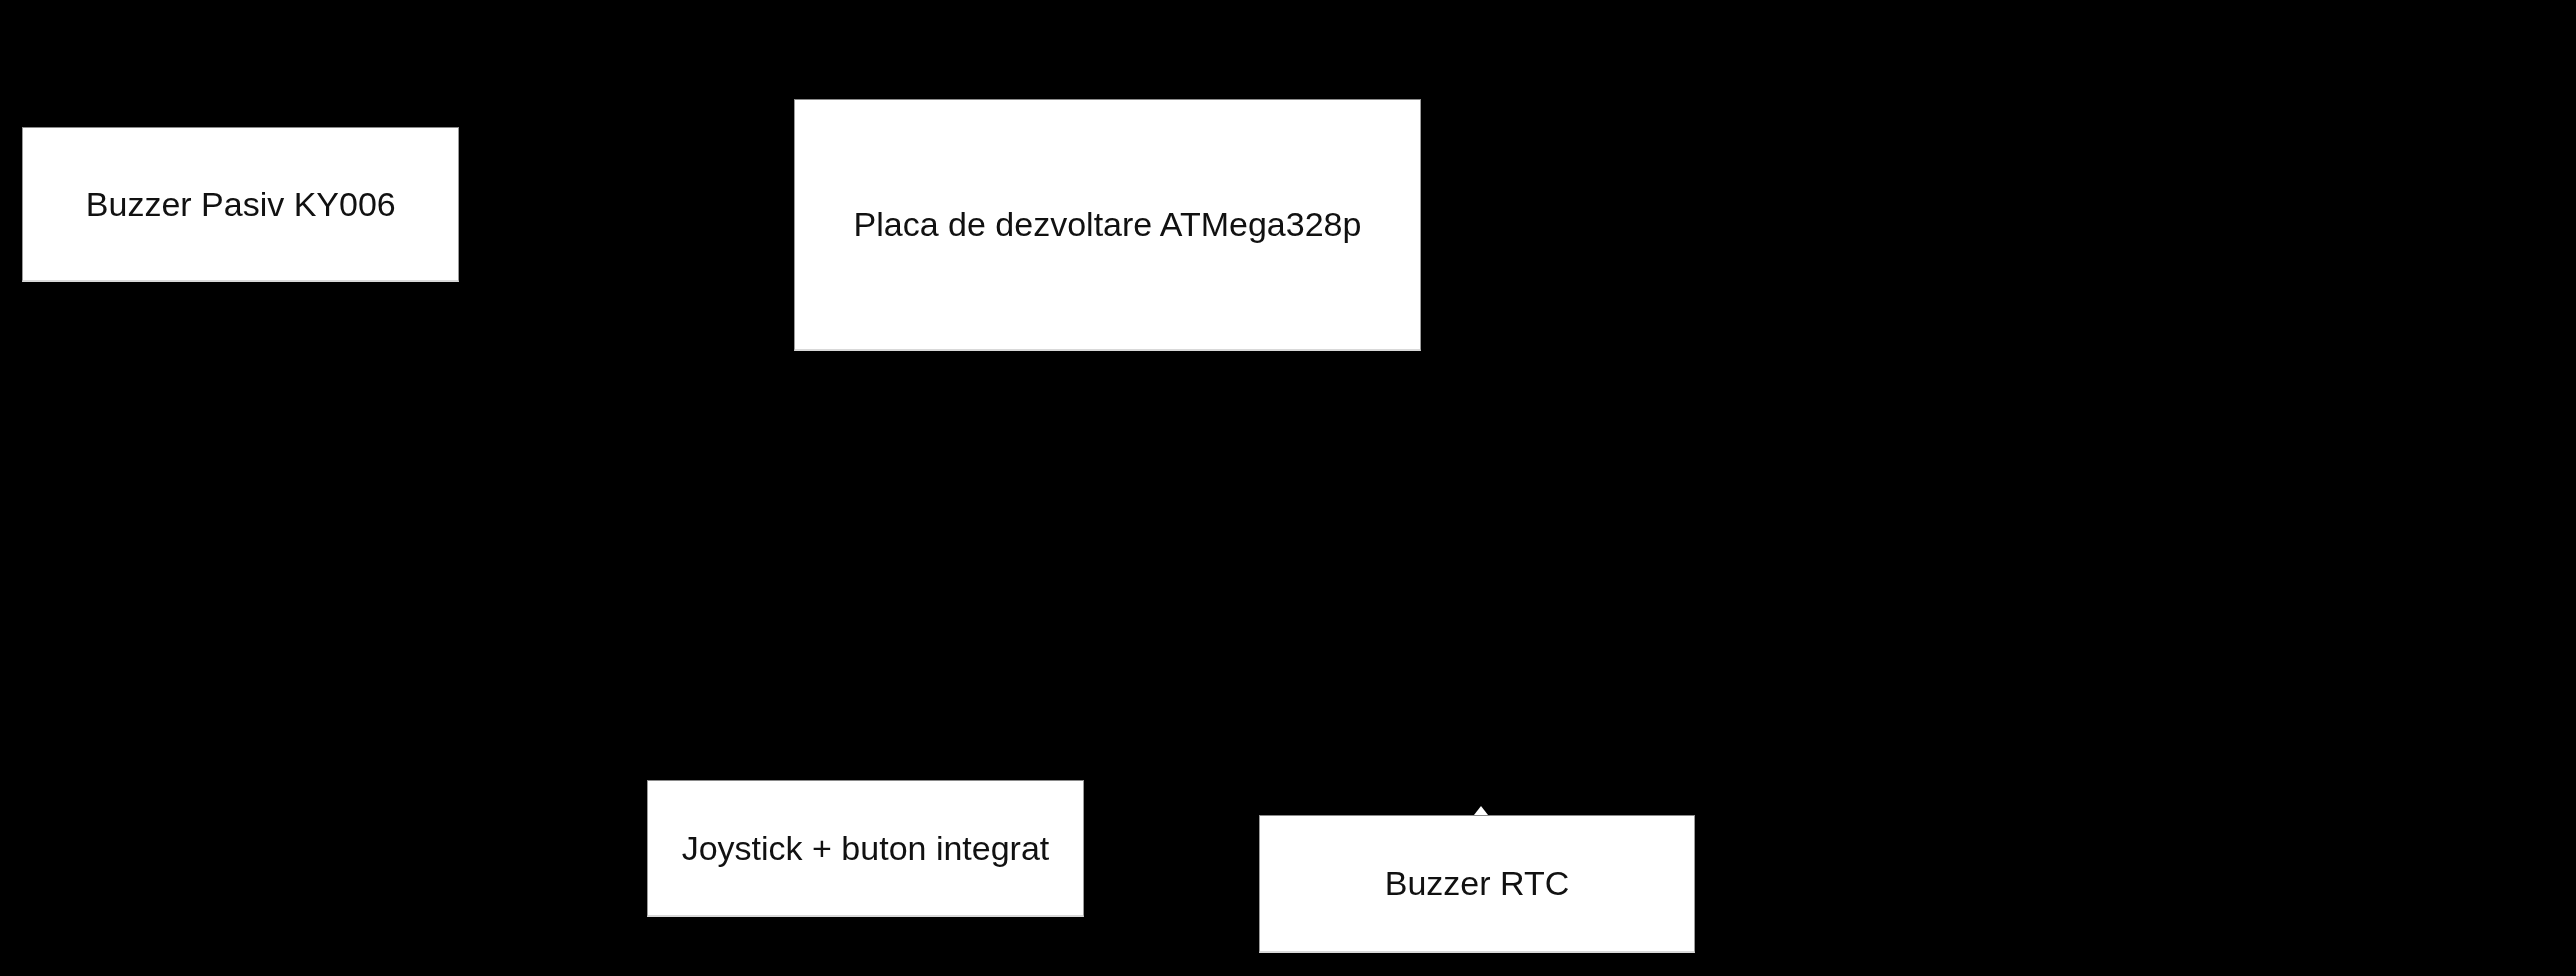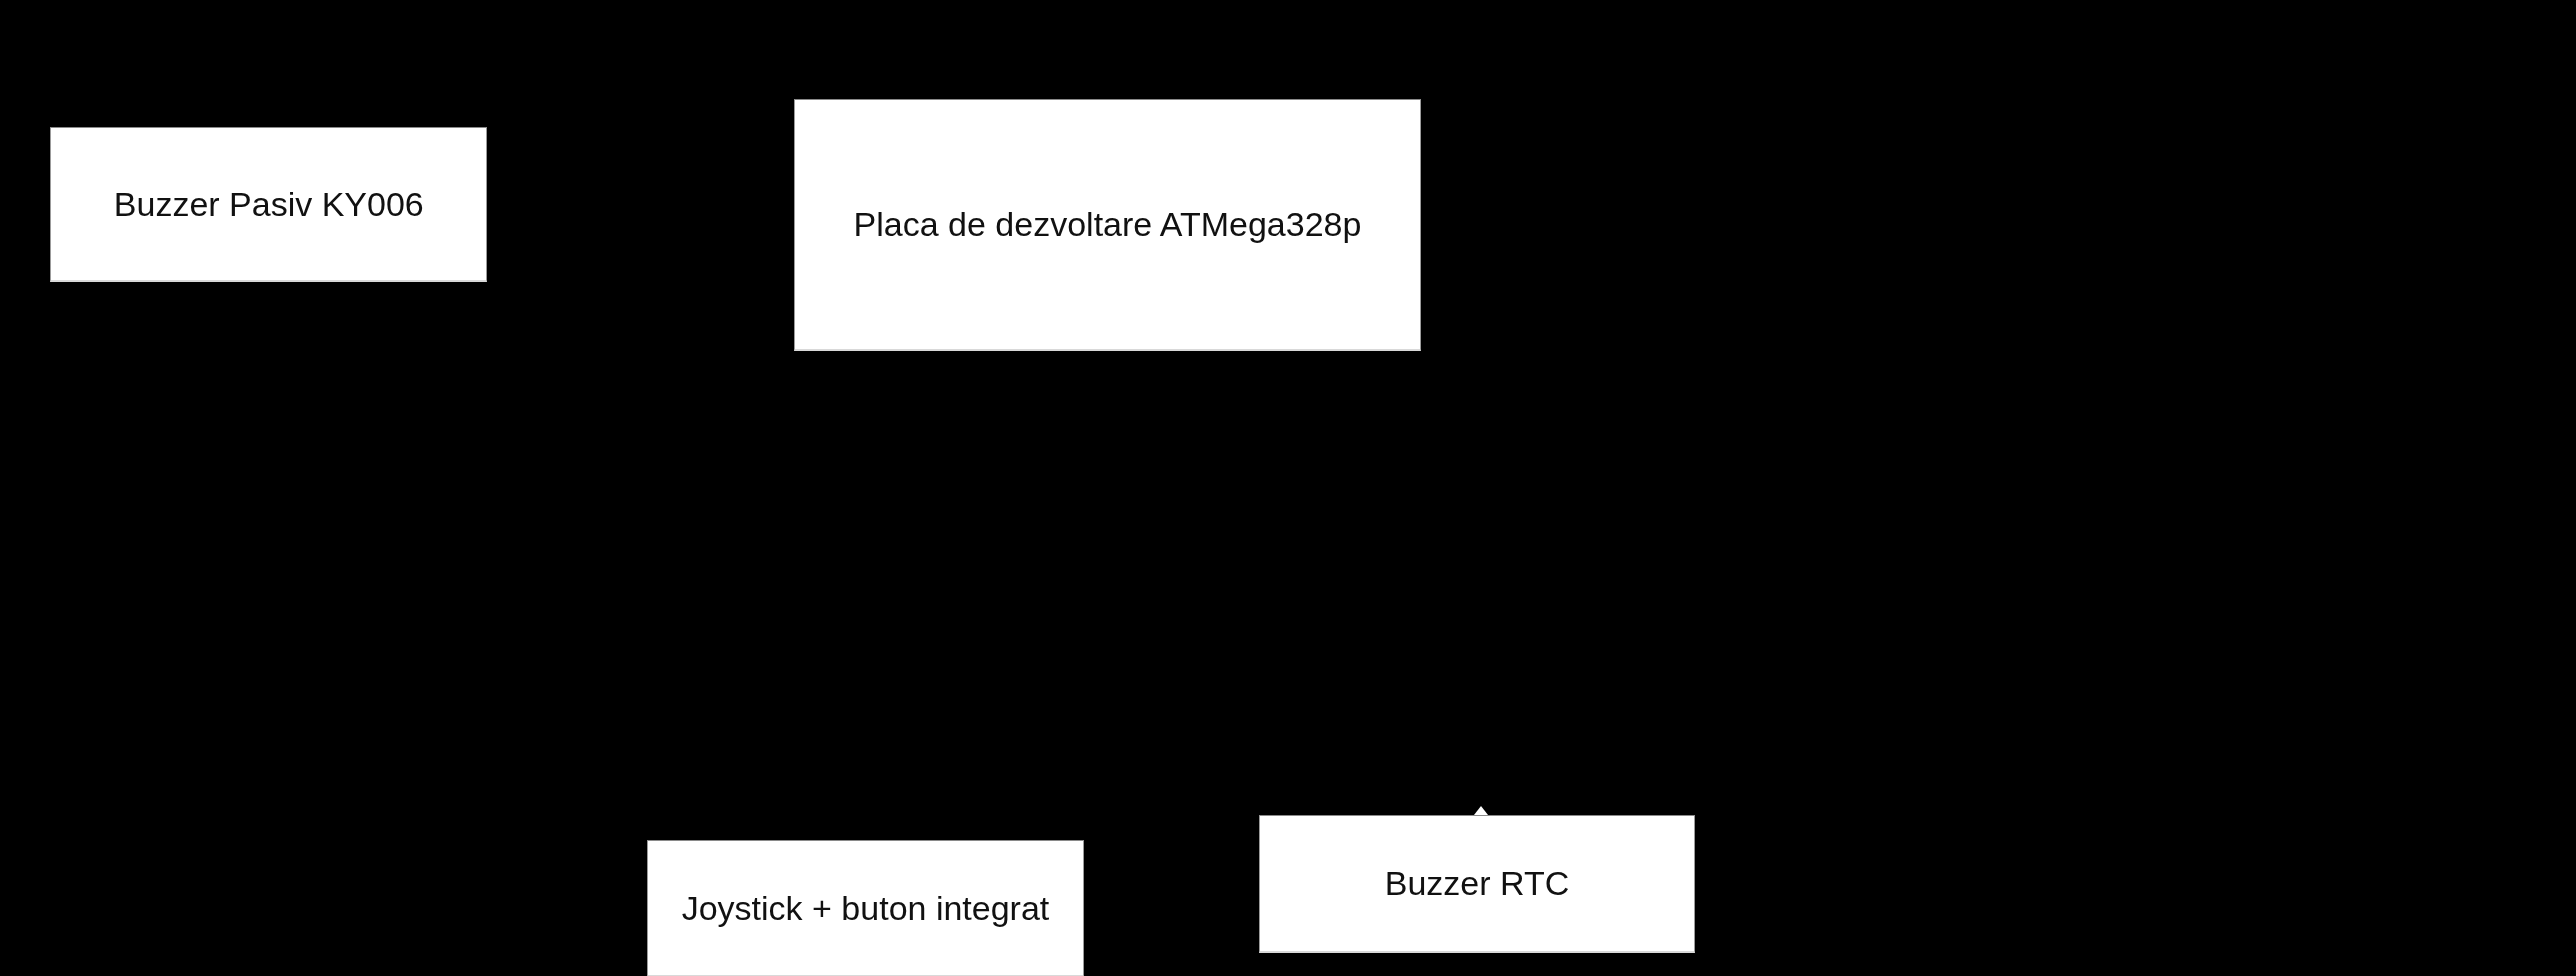--- a/index.html
+++ b/index.html
@@ -25,24 +25,24 @@
     color: #111111;
     font-size: 34px;
     line-height: 1.2;
     display: flex;
     align-items: center;
     justify-content: center;
     text-align: center;
     white-space: nowrap;
   }
   
-  .node-buzzer   { left: 22.3px;   top: 127px; width: 437px; height: 155px; margin-left: 28px; }
+  .node-buzzer   { left: 22.3px;   top: 127px; width: 437px; height: 155px; }
   .node-placa    { left: 794px;  top: 99px; width: 627px; height: 252px; }
   .node-display  { left: 1957px; top: 119px; width: 597px; height: 169px; }
-  .node-joystick { left: 647px;  top: 840px; width: 437px; height: 137px; }
+  .node-joystick { left: 647px;  top: 780px; width: 437px; height: 137px; }
   .node-rtc      { left: 1259px; top: 815px; width: 436px; height: 138px; }
 
   
   .arrow-artifact {
     position: absolute;
     left: 1474px;
     top: 806px;
     width: 0;
     height: 0;
     border-left: 7.4px solid transparent;

